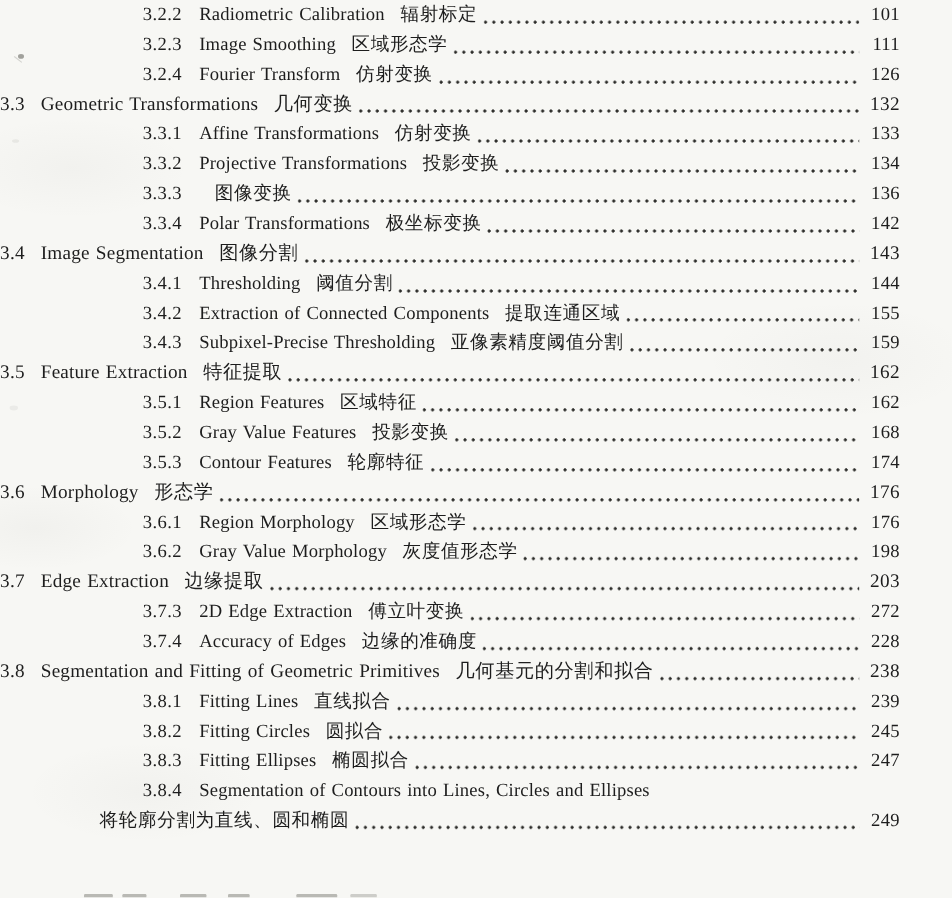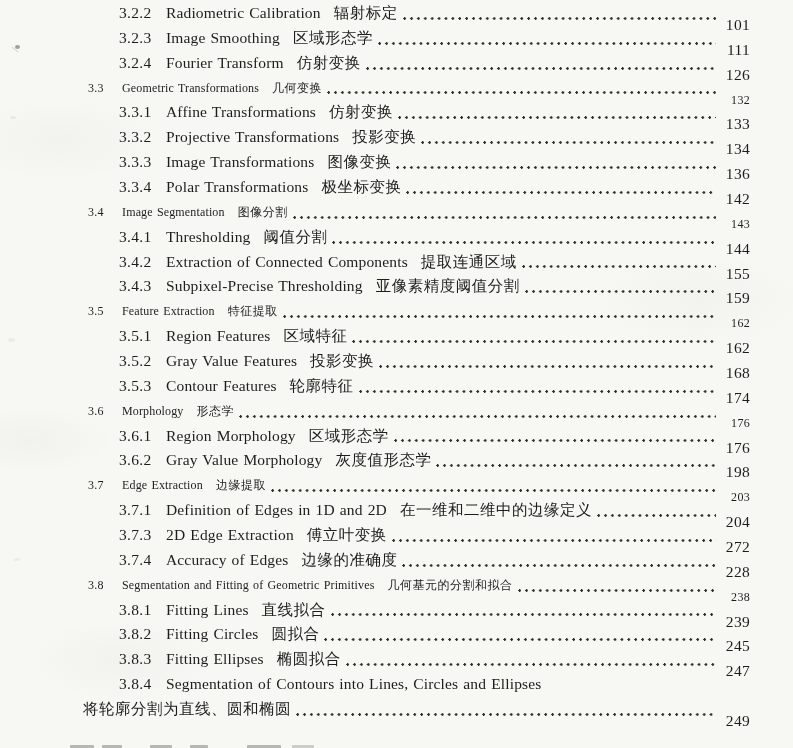--- a/index.html
+++ b/index.html
@@ -23,21 +23,21 @@
     padding-right: 43px;
   }
   .row {
     display: flex;
     height: 24.87px;
     line-height: 24.87px;
     font-size: 15.5px;
     white-space: nowrap;
   }
   .row .num { flex: none; letter-spacing: 0.3px; }
-  .level-2 { padding-left: 88px; font-size: 12px; }
+  .level-2 { font-size: 16px; }
   .level-2 .num { width: 34px; }
   .level-3 { padding-left: 119px; }
   .level-3 .num { width: 47px; }
   .cont { padding-left: 70px; }
   .title-en { flex: none; letter-spacing: 0.15px; word-spacing: 1px; }
   .title-zh {
     flex: none;
     margin-left: 13px;
     font-family: "Liberation Serif", "DejaVu Sans", serif;
     letter-spacing: 0.5px;
@@ -51,21 +51,20 @@
     min-width: 0;
     background-image: radial-gradient(circle at 1.6px 1.5px, #2b2b28 1.05px, rgba(0,0,0,0) 1.5px);
     background-size: 6.9px 3px;
     background-repeat: repeat-x;
   }
   .page {
     flex: none;
     min-width: 27px;
     text-align: right;
     letter-spacing: 0.3px;
-    margin-top: 12px;
   }
 
   
   .speck {
     position: absolute;
     border-radius: 50%;
     background: #85857f;
   }
   .speck-a { left: 15px; top: 45px; width: 5px; height: 4px; opacity: 0.75; }
   .speck-a::after {
@@ -150,21 +149,20 @@
   <div class="row level-3">
     <span class="num">3.3.2</span>
     <span class="title-en">Projective Transformations</span>
     <span class="title-zh">投影变换</span>
     <span class="leader"></span>
     <span class="page">134</span>
   </div>
 
   <div class="row level-3">
     <span class="num">3.3.3</span>
-    <span class="title-en">Image Transformations</span>
     <span class="title-zh">图像变换</span>
     <span class="leader"></span>
     <span class="page">136</span>
   </div>
 
   <div class="row level-3">
     <span class="num">3.3.4</span>
     <span class="title-en">Polar Transformations</span>
     <span class="title-zh">极坐标变换</span>
     <span class="leader"></span>
@@ -260,27 +258,20 @@
   </div>
 
   <div class="row level-2">
     <span class="num">3.7</span>
     <span class="title-en">Edge Extraction</span>
     <span class="title-zh">边缘提取</span>
     <span class="leader"></span>
     <span class="page">203</span>
   </div>
 
-  <div class="row level-3">
-    <span class="num">3.7.1</span>
-    <span class="title-en">Definition of Edges in 1D and 2D</span>
-    <span class="title-zh">在一维和二维中的边缘定义</span>
-    <span class="leader"></span>
-    <span class="page">204</span>
-  </div>
 
 
   <div class="row level-3">
     <span class="num">3.7.3</span>
     <span class="title-en">2D Edge Extraction</span>
     <span class="title-zh">傅立叶变换</span>
     <span class="leader"></span>
     <span class="page">272</span>
   </div>
 

